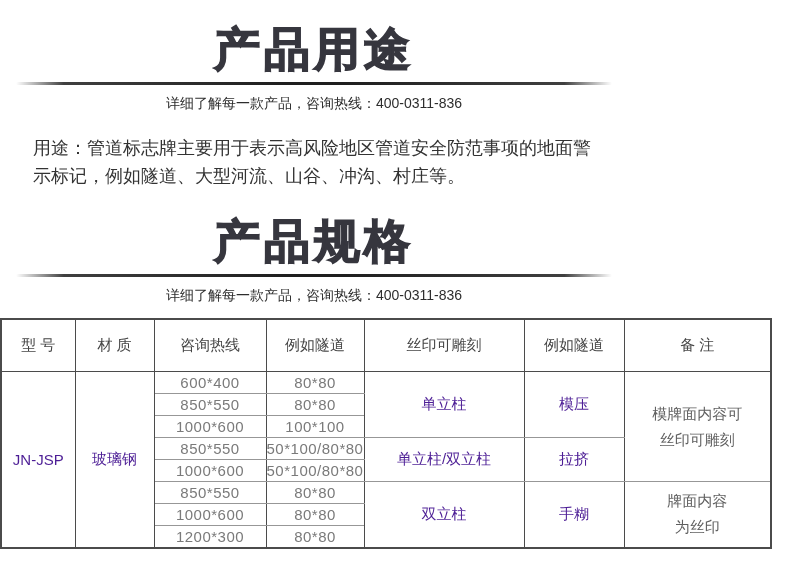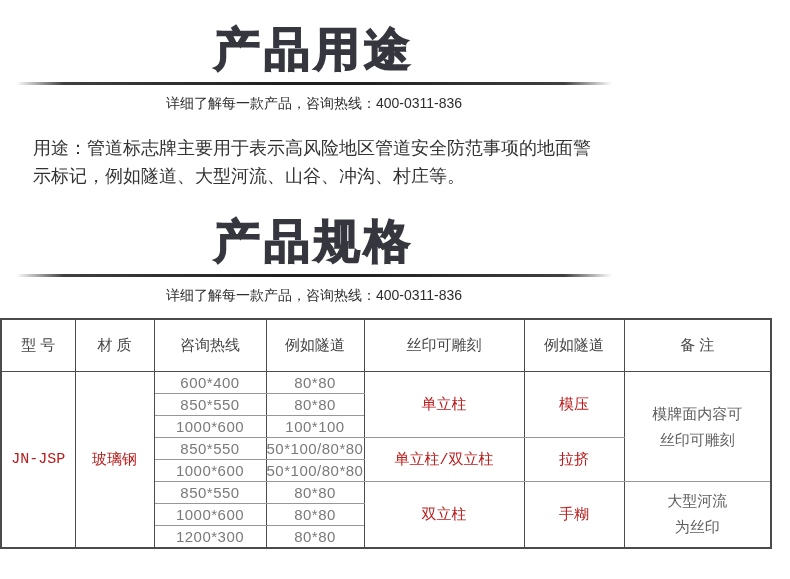--- a/index.html
+++ b/index.html
@@ -69,21 +69,21 @@
     text-align: center;
     vertical-align: middle;
     padding: 0;
     border-left: 1px solid #4b4b4b;
     border-right: 1px solid #4b4b4b;
     border-top: 1px solid #979797;
     border-bottom: 1px solid #979797;
     background: #ffffff;
   }
   td.dim { color: #7a7a7a; letter-spacing: 0.5px; }
-  td.merged { color: #b91c1c; font-family: Liberation Mono, monospace; }
+  td.merged { color: #4c1d95; }
   td.note-cell { color: #5f5f5f; white-space: pre-line; line-height: 26px; }
 </style>
 </head>
 <body>
 
 <div class="page">
 
   <section>
     <div class="big-title">产品用途</div>
     <div class="divider"></div>
@@ -144,21 +144,21 @@
         </tr>
         <tr>
           <td class="dim">1000*600</td>
           <td class="dim">50*100/80*80</td>
         </tr>
         <tr>
           <td class="dim">850*550</td>
           <td class="dim">80*80</td>
           <td rowspan="3" class="merged">双立柱</td>
           <td rowspan="3" class="merged">手糊</td>
-          <td rowspan="3" class="note-cell">大型河流
+          <td rowspan="3" class="note-cell">牌面内容
 为丝印</td>
         </tr>
         <tr>
           <td class="dim">1000*600</td>
           <td class="dim">80*80</td>
         </tr>
         <tr>
           <td class="dim">1200*300</td>
           <td class="dim">80*80</td>
         </tr>

